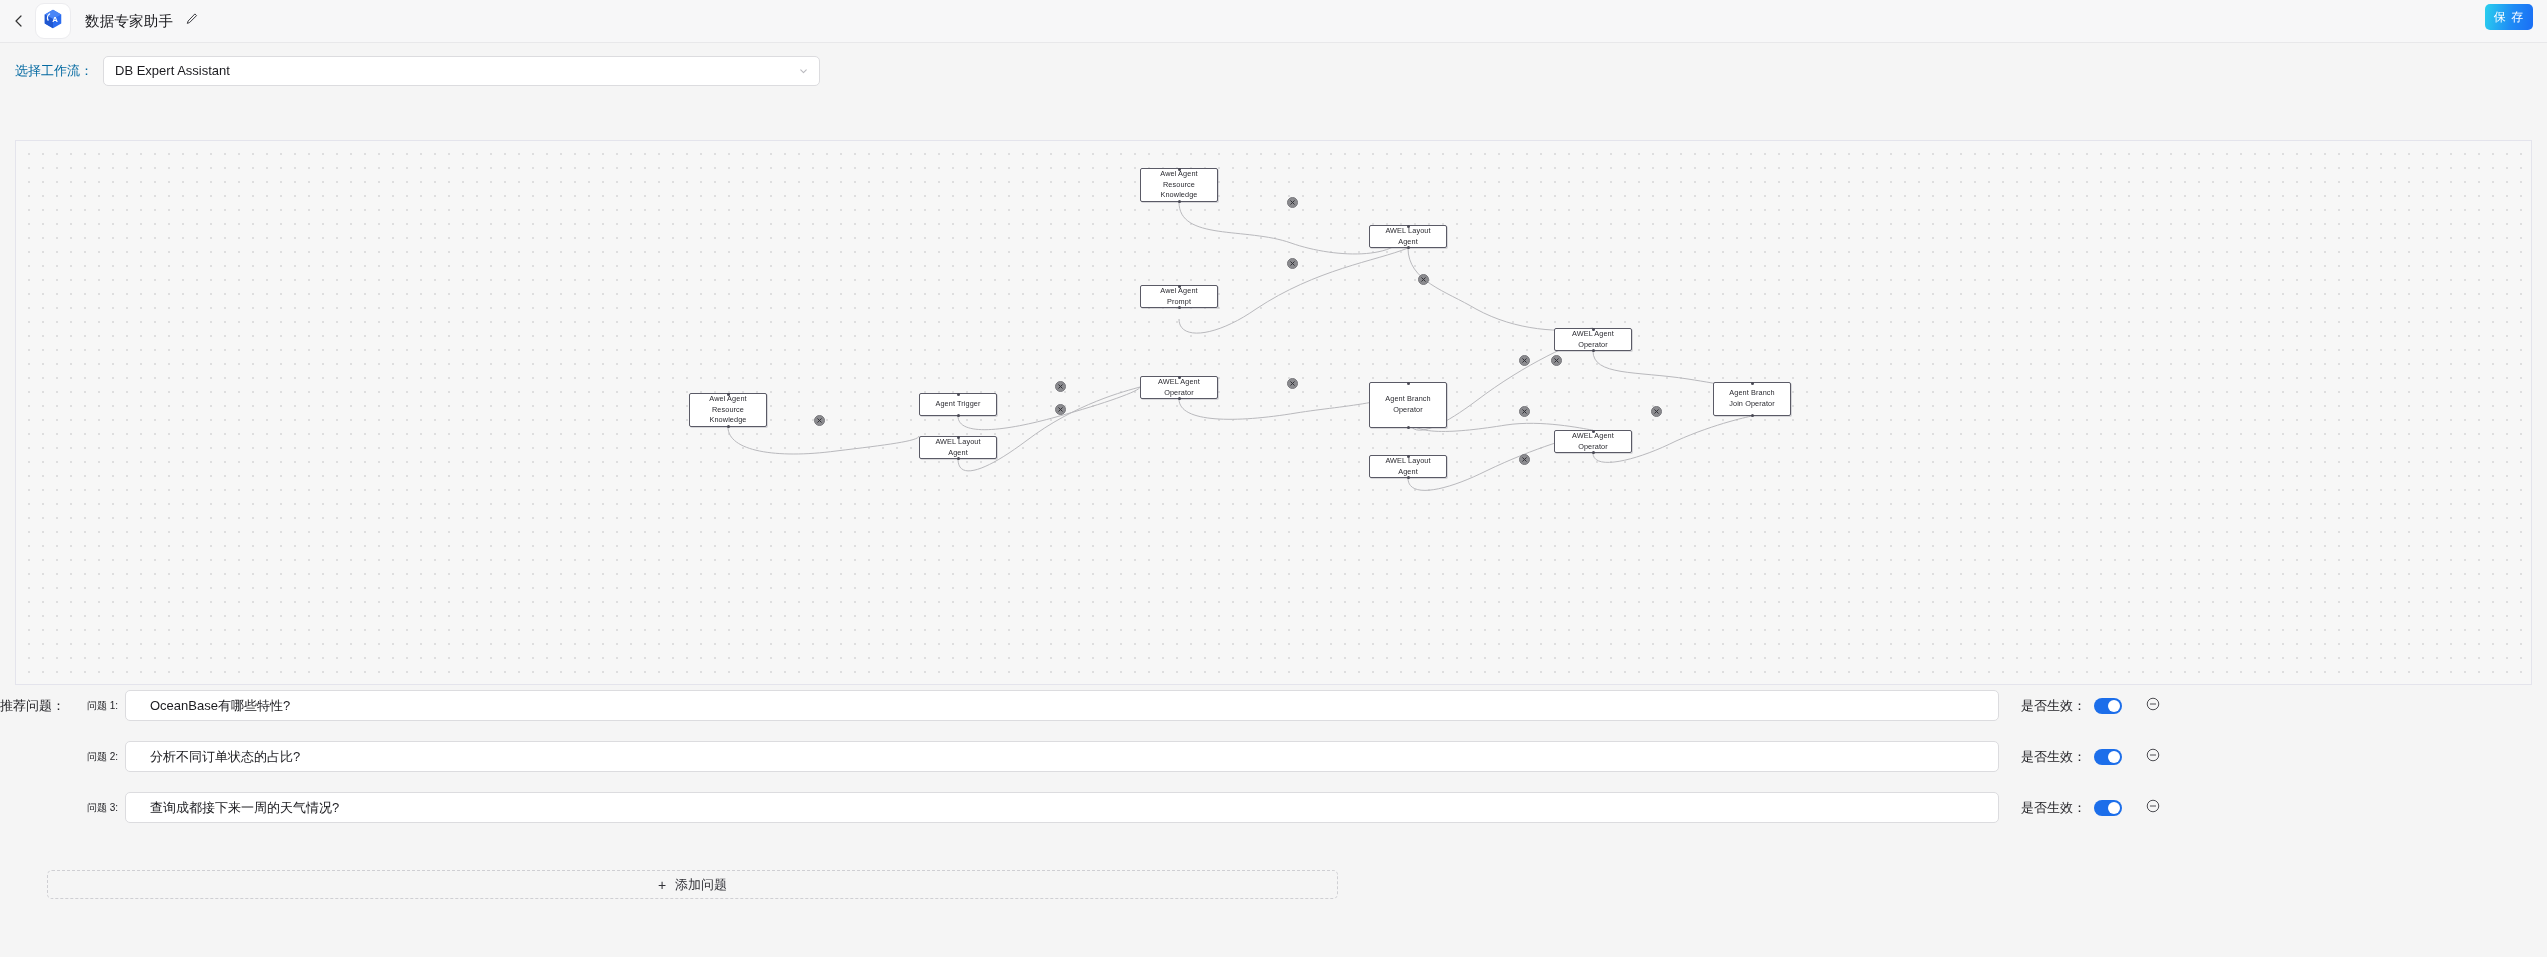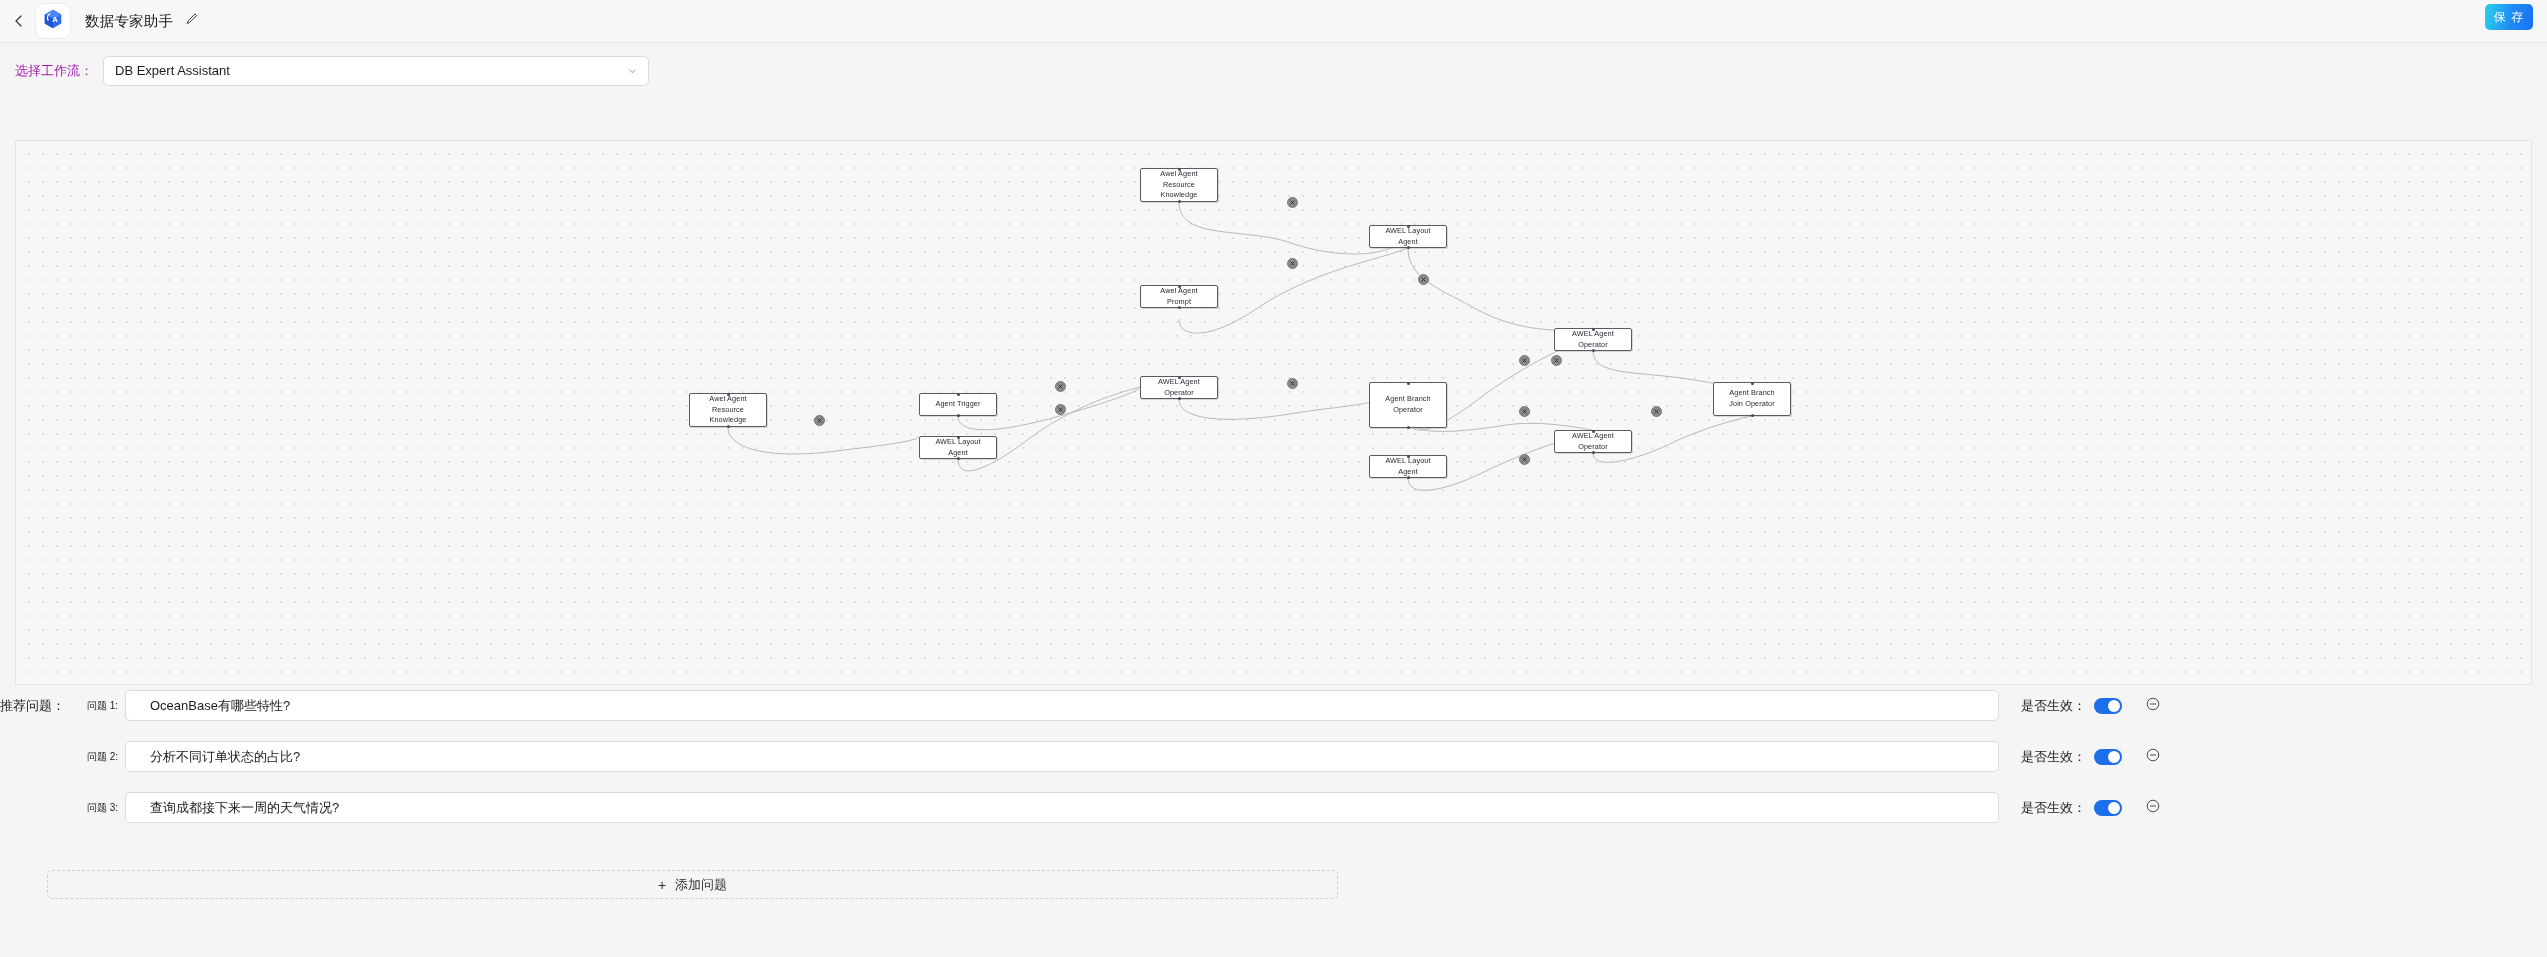--- a/index.html
+++ b/index.html
@@ -57,27 +57,27 @@
   }
 
   
   #workflow-row {
     position: absolute; left: 0; top: 43px;
     width: 2547px; height: 55px;
     display: flex; align-items: center;
   }
   #workflow-label {
     margin-left: 15px;
-    font-size: 13px; color: #a21caf;
+    font-size: 13px; color: #0369a1;
     white-space: nowrap;
   }
   #workflow-select {
     position: relative;
     margin-left: 10px;
-    width: 546px; height: 30px;
+    width: 717px; height: 30px;
     background: #fff;
     border: 1px solid #dcdcdf;
     border-radius: 5px;
     display: flex; align-items: center;
     cursor: pointer;
   }
   #workflow-select-value {
     margin-left: 11px; font-size: 13px; color: #1b1b1f;
   }
   #workflow-caret {

